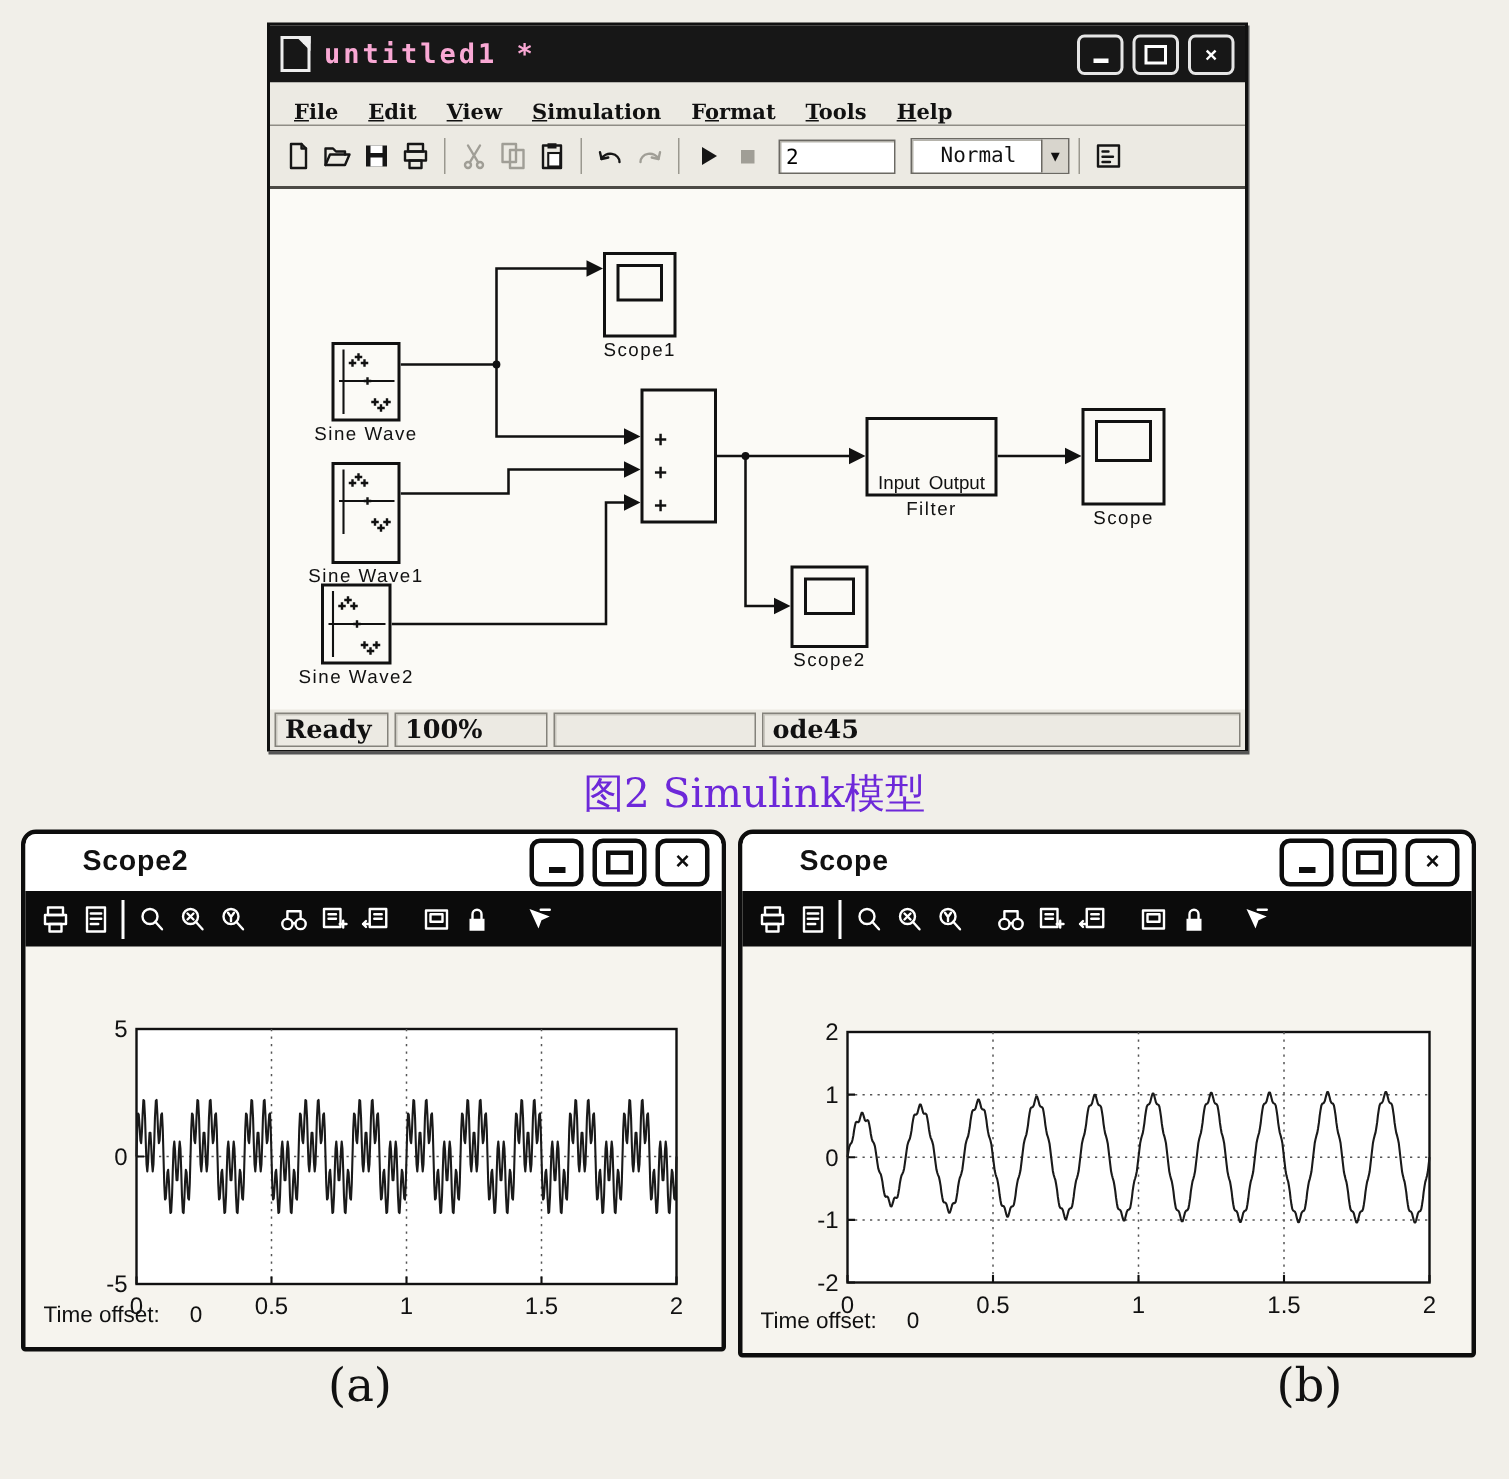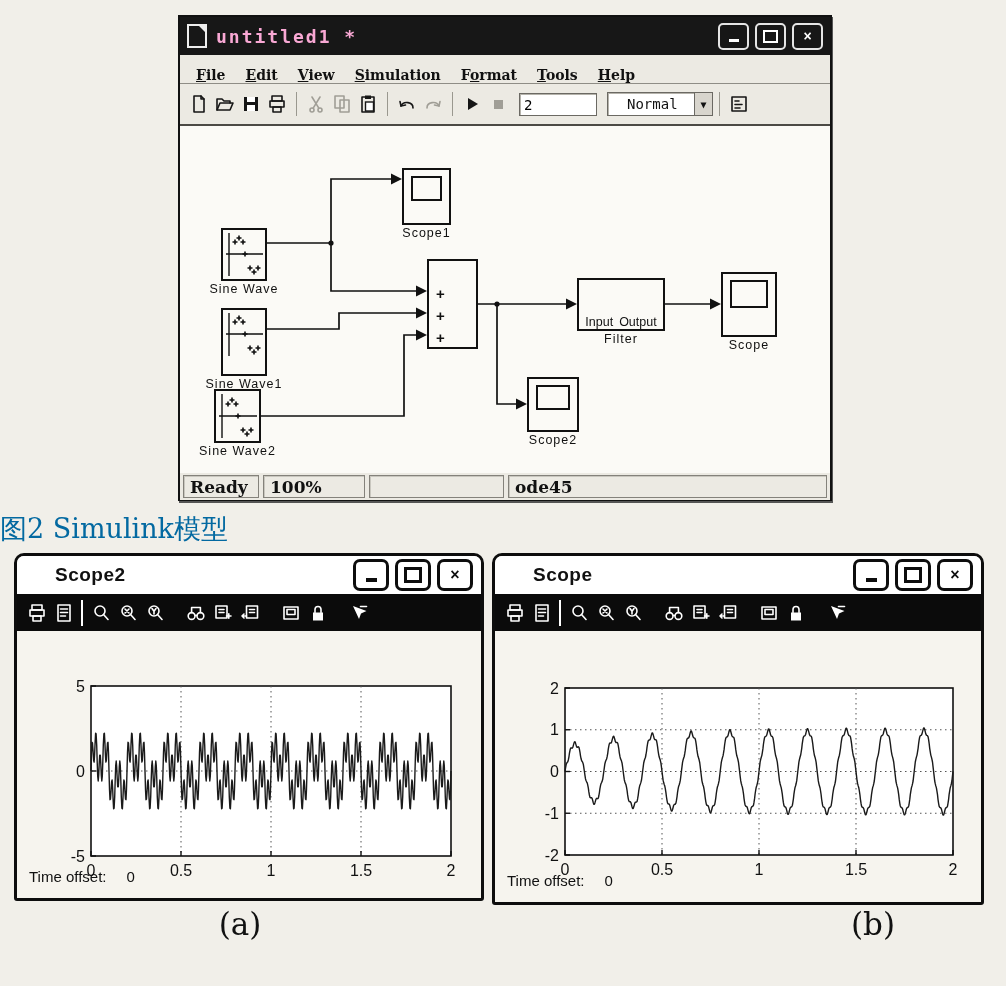--- a/index.html
+++ b/index.html
@@ -30,21 +30,21 @@
 
   
   .blk{position:absolute;border:2px solid #111;background:#fbfaf6;box-sizing:border-box;}
   .blk-label{position:absolute;top:calc(100% + 3px);left:50%;transform:translateX(-50%);font-size:12.5px;letter-spacing:1px;white-space:nowrap;font-family:"Liberation Sans",sans-serif;}
   .scope-screen{position:absolute;left:7px;right:7px;top:6px;height:21px;border:2px solid #111;}
   .sum-plus{position:absolute;left:7px;font-size:15px;font-weight:bold;line-height:1;}
   .filter-text{display:flex;width:100%;height:100%;align-items:flex-end;justify-content:center;gap:6px;font-size:12.5px;}
   #wires{position:absolute;left:0;top:0;}
 
   
-  .cap{position:absolute;left:0;width:100%;text-align:left;font-family:"DejaVu Serif",serif;color:#0369a1;}
+  .cap{position:absolute;left:0;width:100%;text-align:center;font-family:"DejaVu Serif",serif;color:#6d28d9;}
   .cap-fig2{top:511px;font-size:27px;}
   .cap-fig3{top:947px;font-size:26px;}
   .cap-ab{position:absolute;top:906px;width:180px;text-align:center;font-family:"DejaVu Serif",serif;font-size:31px;}
 
   
   .scope-win{position:absolute;border:3px solid #0d0d0d;border-radius:10px 10px 3px 3px;background:#f6f4ee;box-sizing:border-box;}
   .scope-title{height:38px;background:#fff;border-radius:7px 7px 0 0;display:flex;align-items:center;padding:0 8px 0 38px;}
   .scope-title-text{font-weight:bold;font-size:19px;letter-spacing:0.5px;}
   .scope-btn{width:30px;height:26px;border:3px solid #0d0d0d;border-radius:7px;background:#fff;color:#0d0d0d;display:flex;align-items:center;justify-content:center;font-weight:bold;font-size:16px;}
   .scope-btn .glyph-max2{width:12px;height:10px;border:3px solid #0d0d0d;}

